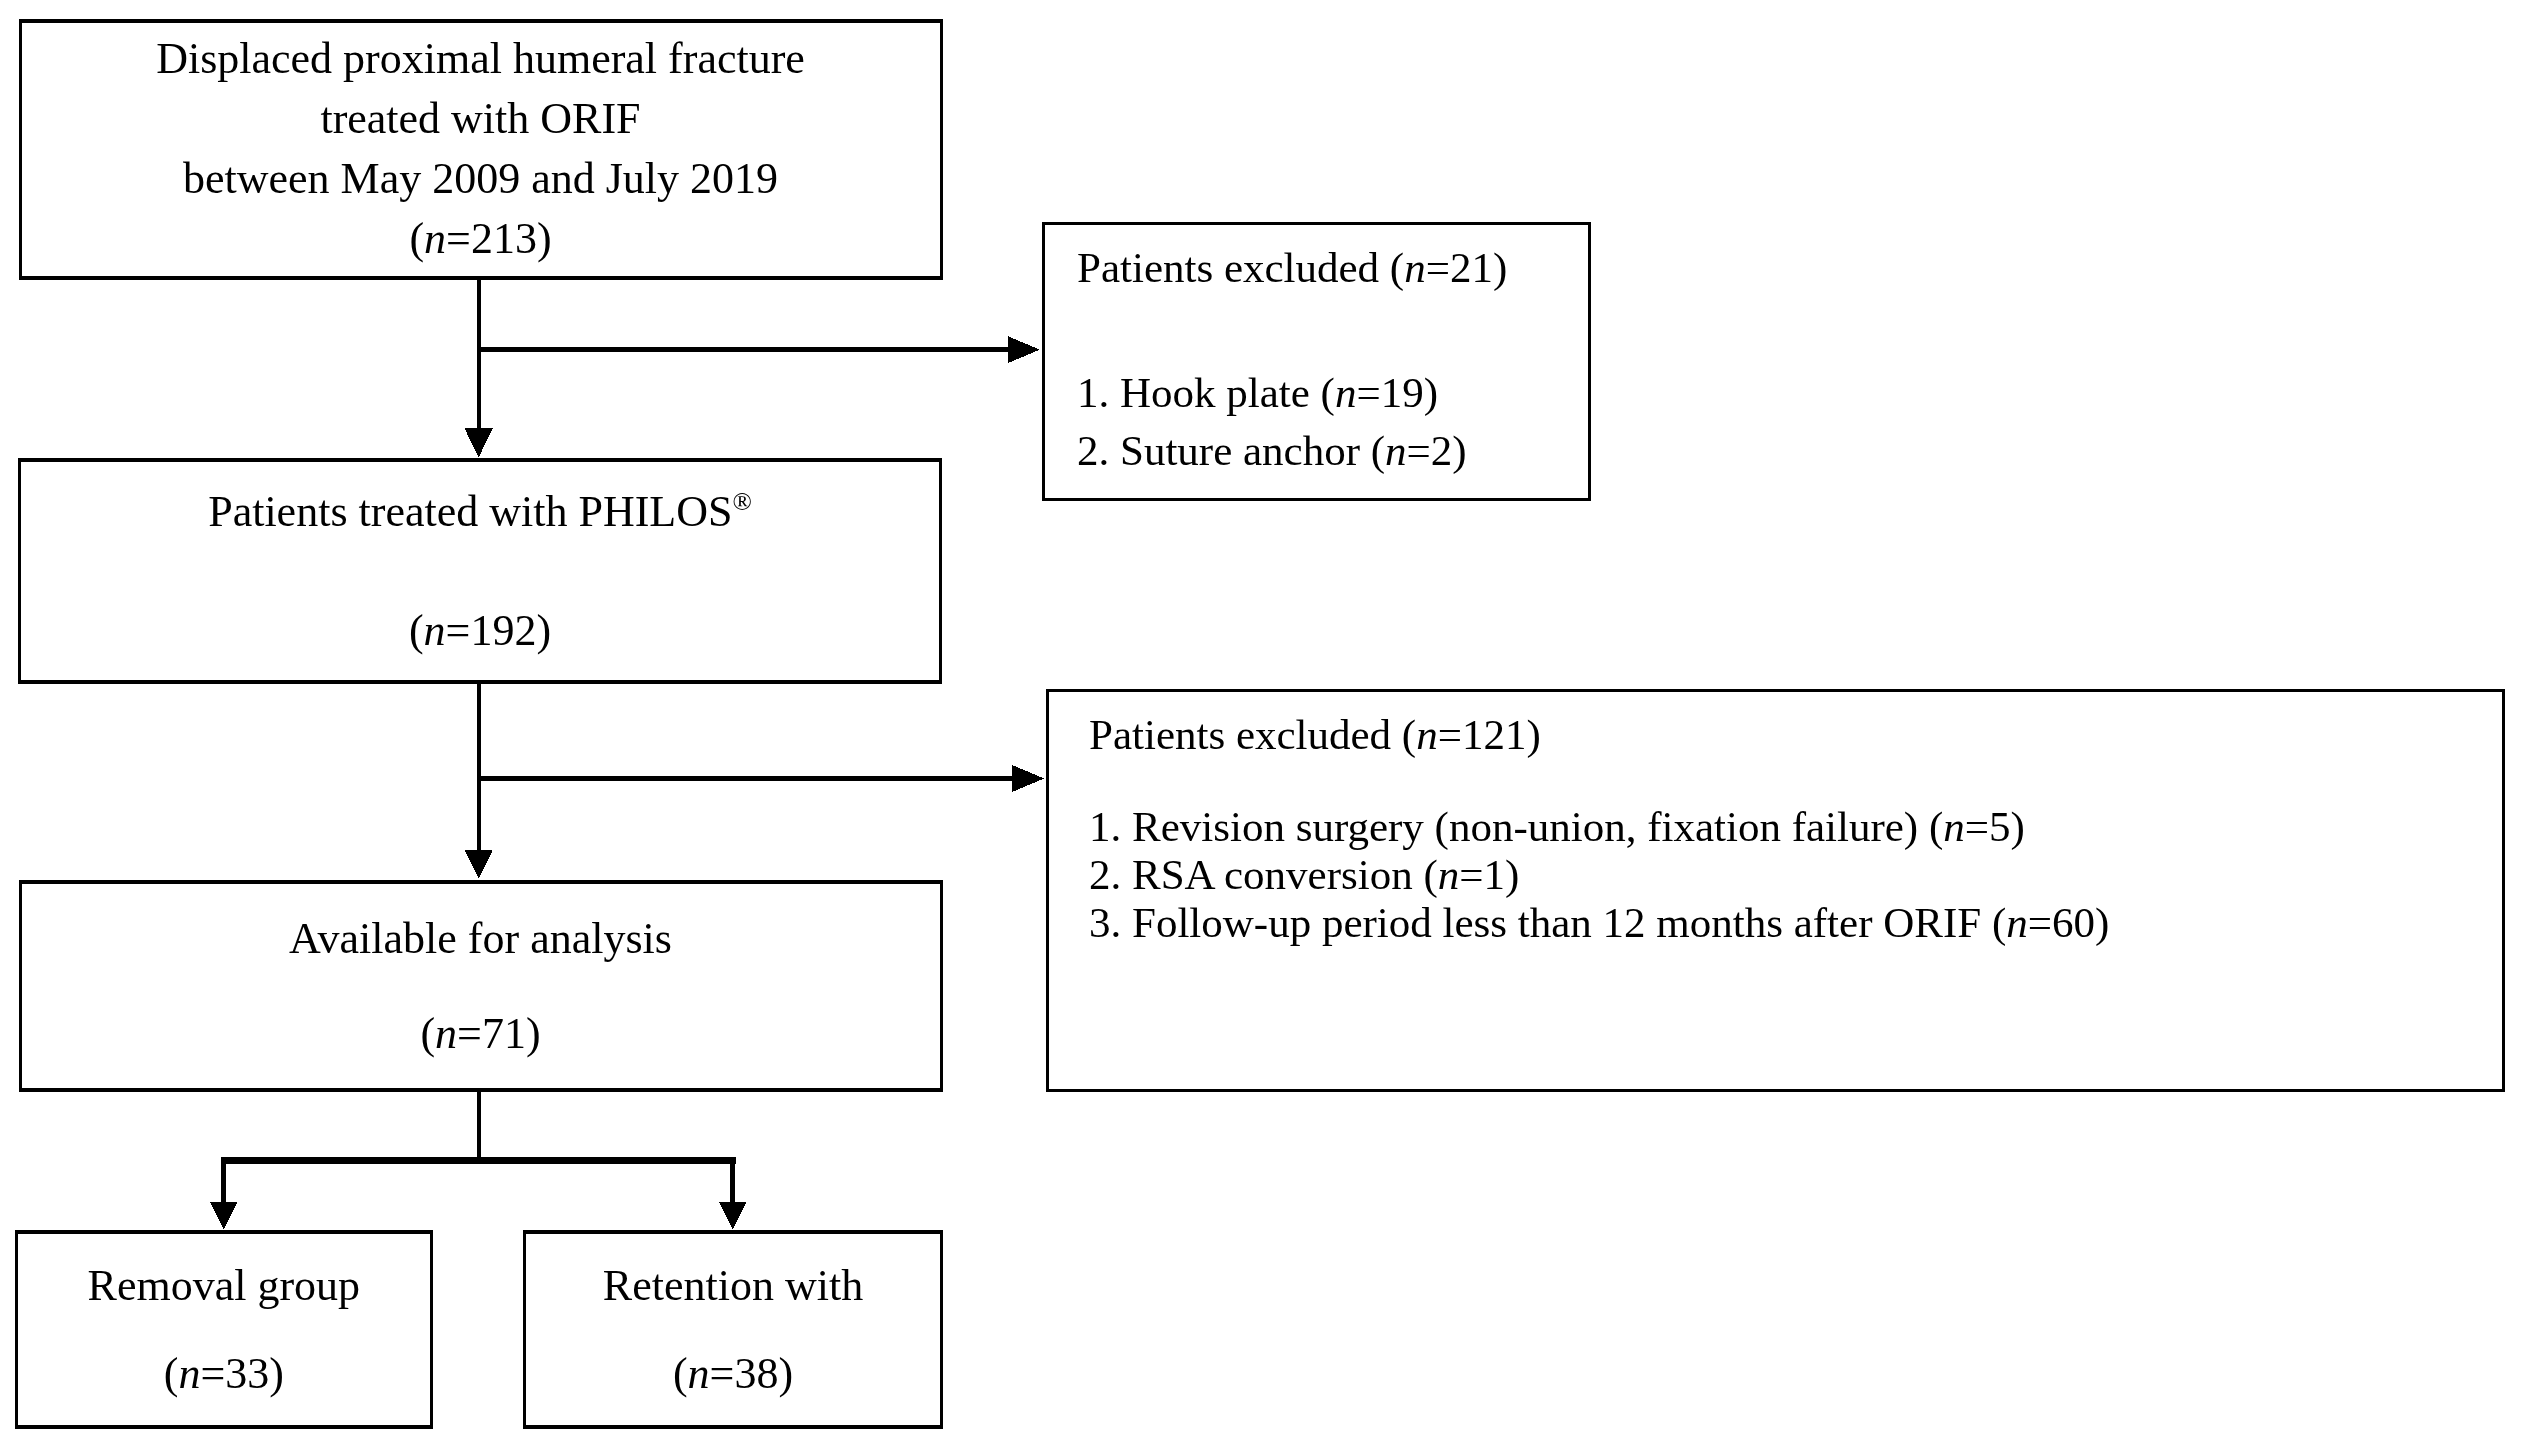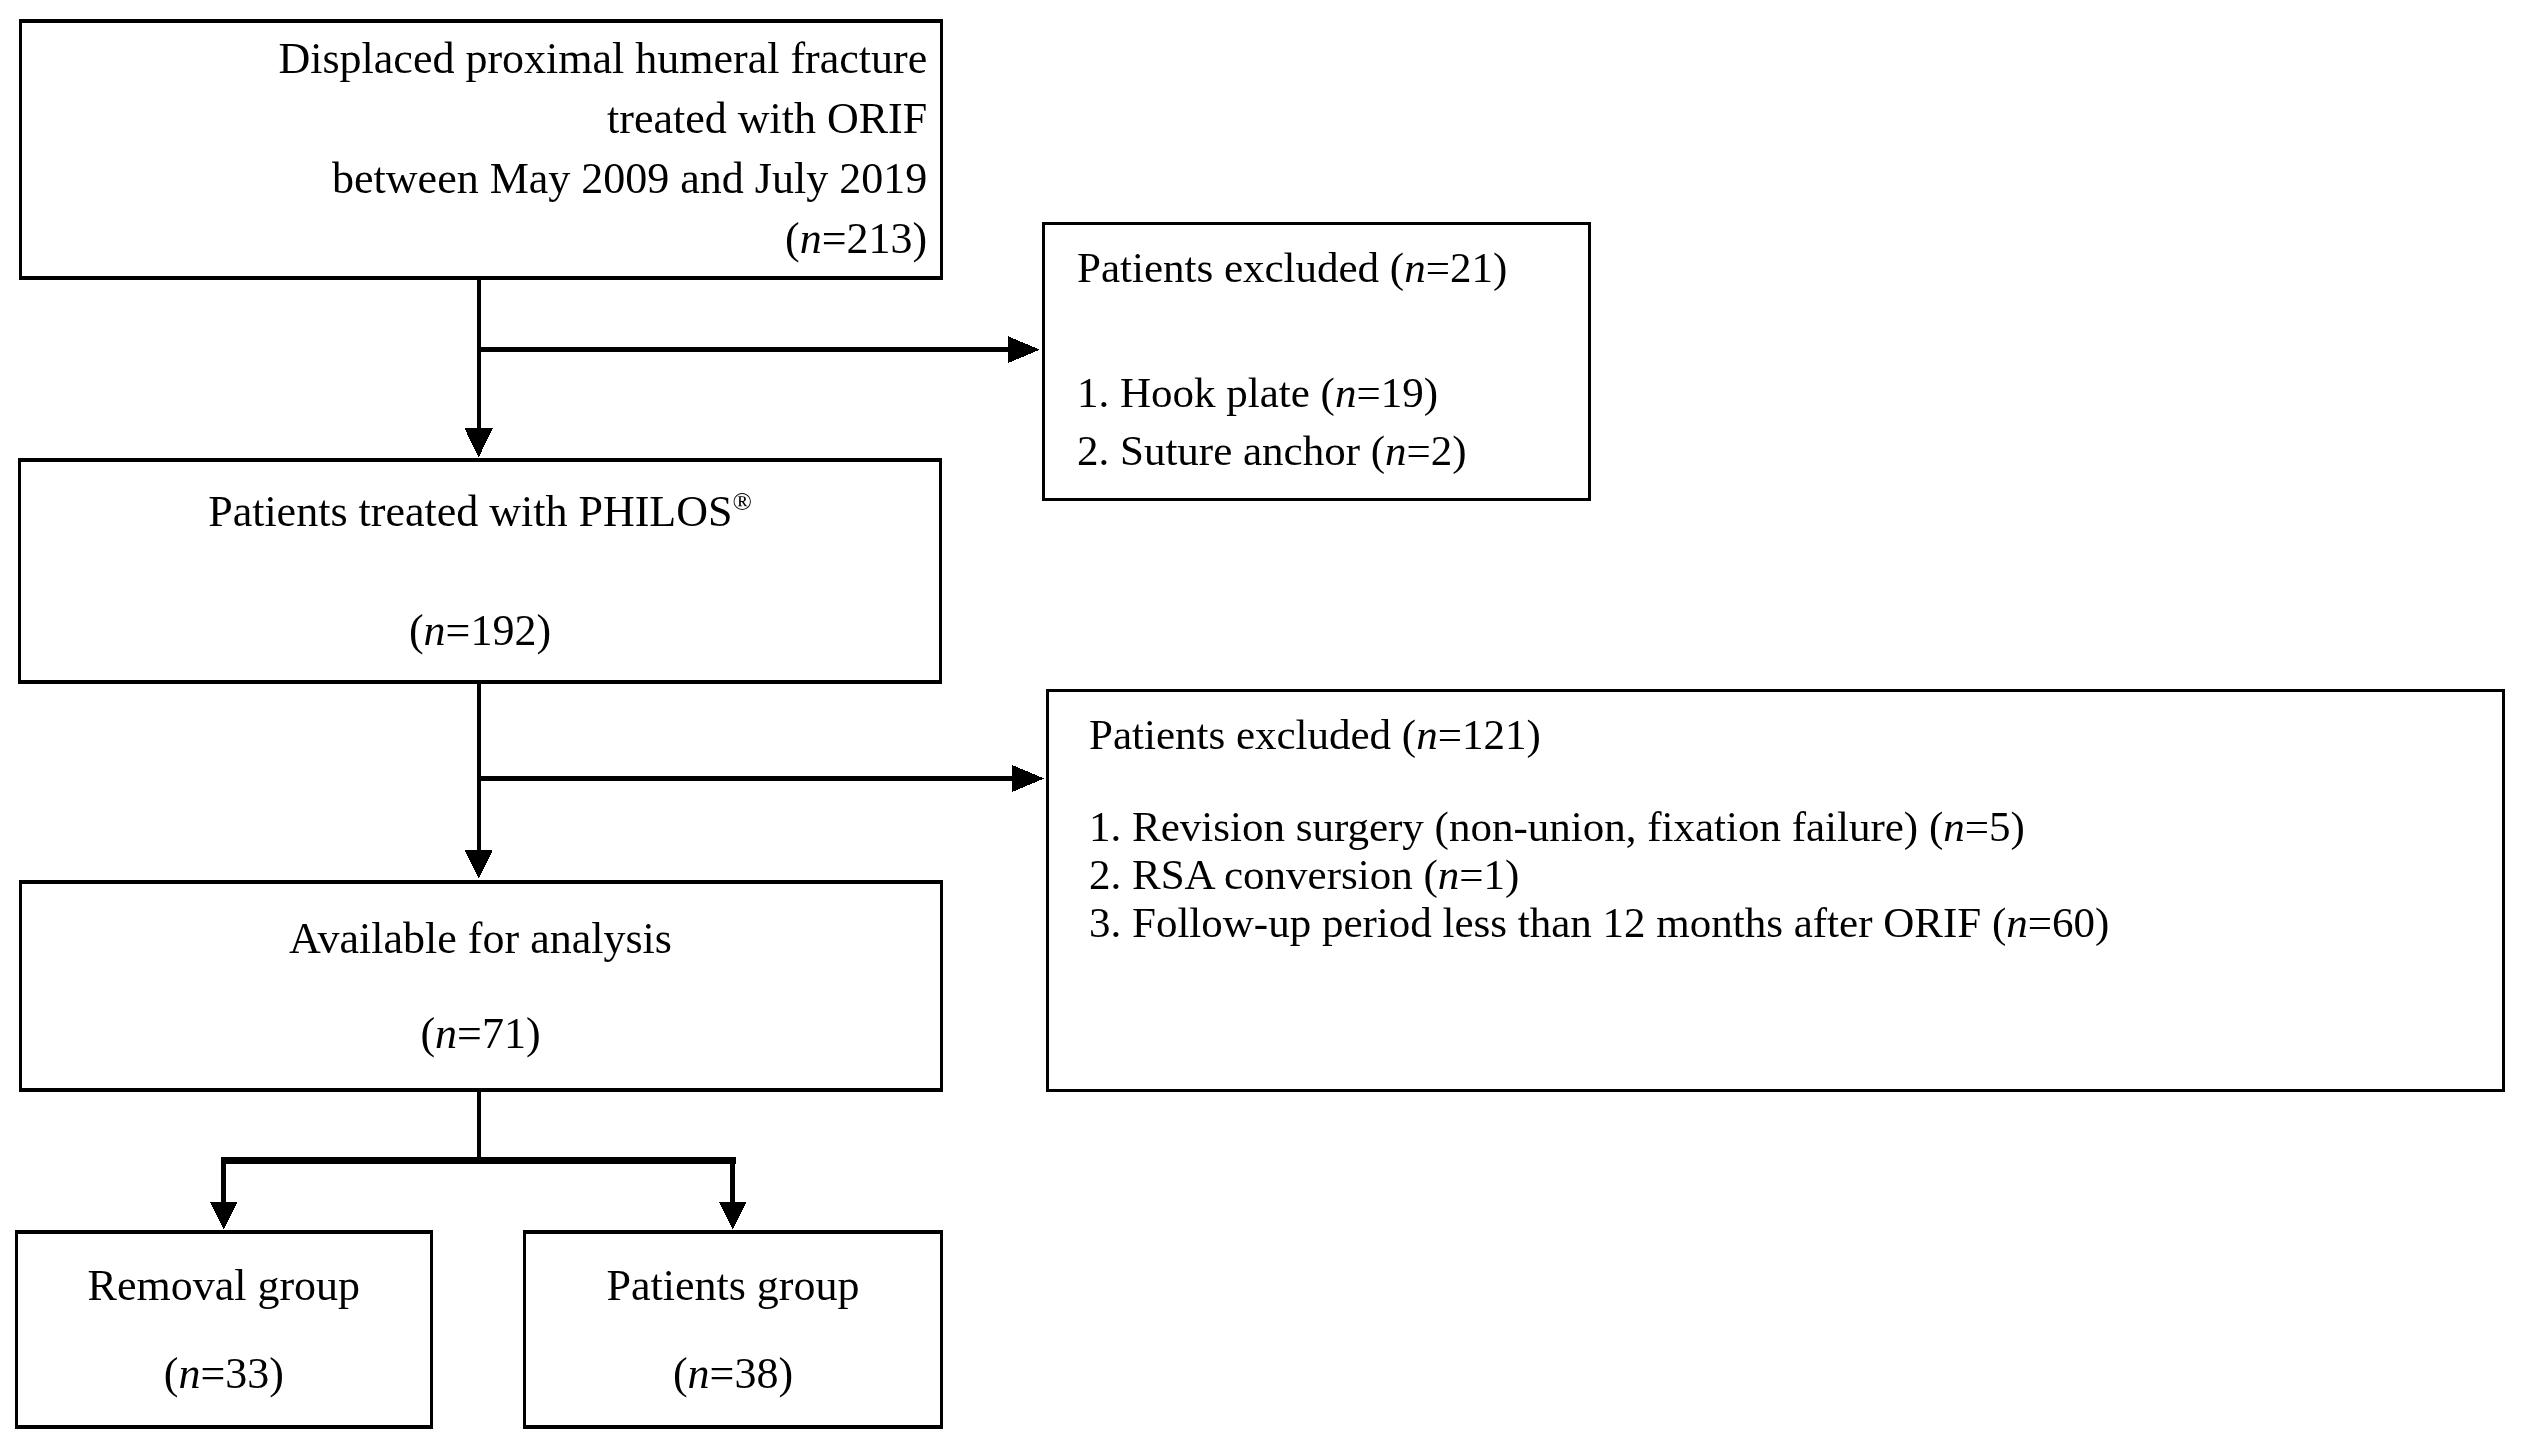--- a/index.html
+++ b/index.html
@@ -97,21 +97,21 @@
     <polygon points="1697,1265 1645,1243 1645,1287" fill="#000000"></polygon>
 
     <rect x="775" y="1774" width="7" height="112" fill="#000000"></rect>
     <rect x="360" y="1880" width="836" height="11" fill="#000000"></rect>
     <rect x="360" y="1880" width="7" height="76" fill="#000000"></rect>
     <polygon points="364,1998 342,1954 386,1954" fill="#000000"></polygon>
     <rect x="1187" y="1880" width="7" height="76" fill="#000000"></rect>
     <polygon points="1191,1998 1169,1954 1213,1954" fill="#000000"></polygon>
   </svg>
 
-  <div class="box main multiline" id="box-1" style="left:18.5px; top:18.5px; width:924px; height:261px;align-items:flex-end;">
+  <div class="box main multiline" id="box-1" style="left:18.5px; top:18.5px; width:924px; height:261px;">
     <div class="line">Displaced proximal humeral fracture</div>
     <div class="line">treated with ORIF</div>
     <div class="line">between May 2009 and July 2019</div>
     <div class="line fmt-n">(<i>n</i>=213)</div>
   </div>
 
   <div class="box excl" id="excluded-1" style="left:1042px; top:222px; width:549px; height:279px;">
     <div class="heading fmt-n">Patients excluded (<i>n</i>=21)</div>
     <div class="items">
       <div class="item fmt-n">1. Hook plate (<i>n</i>=19)</div>
@@ -137,18 +137,18 @@
     <div class="title">Available for analysis</div>
     <div class="count fmt-n">(<i>n</i>=71)</div>
   </div>
 
   <div class="box main" id="box-removal" style="left:14.8px; top:1230px; width:418px; height:199px;">
     <div class="title">Removal group</div>
     <div class="count fmt-n">(<i>n</i>=33)</div>
   </div>
 
   <div class="box main" id="box-retention" style="left:523px; top:1230px; width:420px; height:199px;">
-    <div class="title">Patients group</div>
+    <div class="title">Retention with</div>
     <div class="count fmt-n">(<i>n</i>=38)</div>
   </div>
 
 </div>
 
 
 </body></html>

